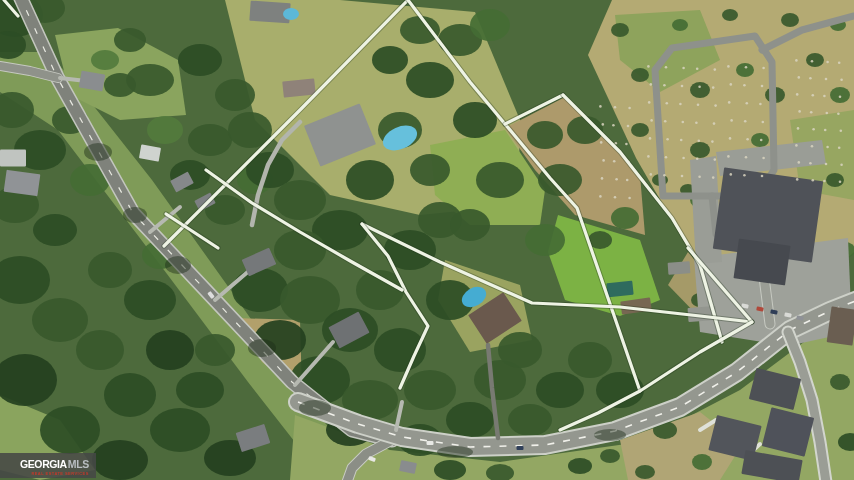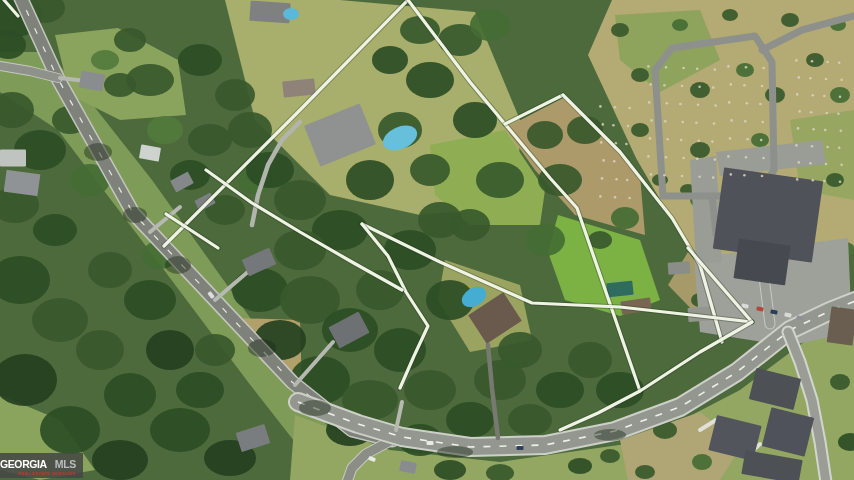--- a/index.html
+++ b/index.html
@@ -1,24 +1,24 @@
 <!DOCTYPE html>
 <html><head>
 <meta charset="utf-8">
 <style>
   html,body{margin:0;padding:0;background:#1b1b1b;}
   .scene{position:relative;width:854px;height:480px;overflow:hidden;background:#4d6a3c;
          font-family:"Liberation Sans", sans-serif;}
   .scene svg{position:absolute;left:0;top:0;width:854px;height:480px;display:block;}
   .watermark{position:absolute;left:0;bottom:2px;z-index:5;
-             background:rgba(70,72,70,.88);padding:2px 7px 2px 0;
+             background:rgba(70,72,70,.88);padding:2px 7px 2px 20px;
              display:flex;flex-direction:column;align-items:flex-start;line-height:1;}
   .wm-row{display:flex;align-items:baseline;position:relative;}
   .wm-georgia{font-weight:bold;font-size:10.5px;letter-spacing:-0.4px;color:#ffffff;}
-  .wm-mls-wrap{position:relative;margin-left:8px;display:inline-block;}
+  .wm-mls-wrap{position:relative;margin-left:1px;display:inline-block;}
   .wm-mls{font-weight:bold;font-size:10.5px;letter-spacing:-0.4px;color:#b9bdc1;}
   .wm-roof{position:absolute;left:1px;top:-5px;width:18px;height:6px;}
   .wm-tagline{font-size:4px;letter-spacing:0.45px;color:#c0392b;margin-top:1px;
               align-self:flex-end;font-weight:bold;}
 </style>
 </head>
 <body>
 
 <div class="scene">
   <svg viewBox="0 0 854 480" xmlns="http://www.w3.org/2000/svg">

